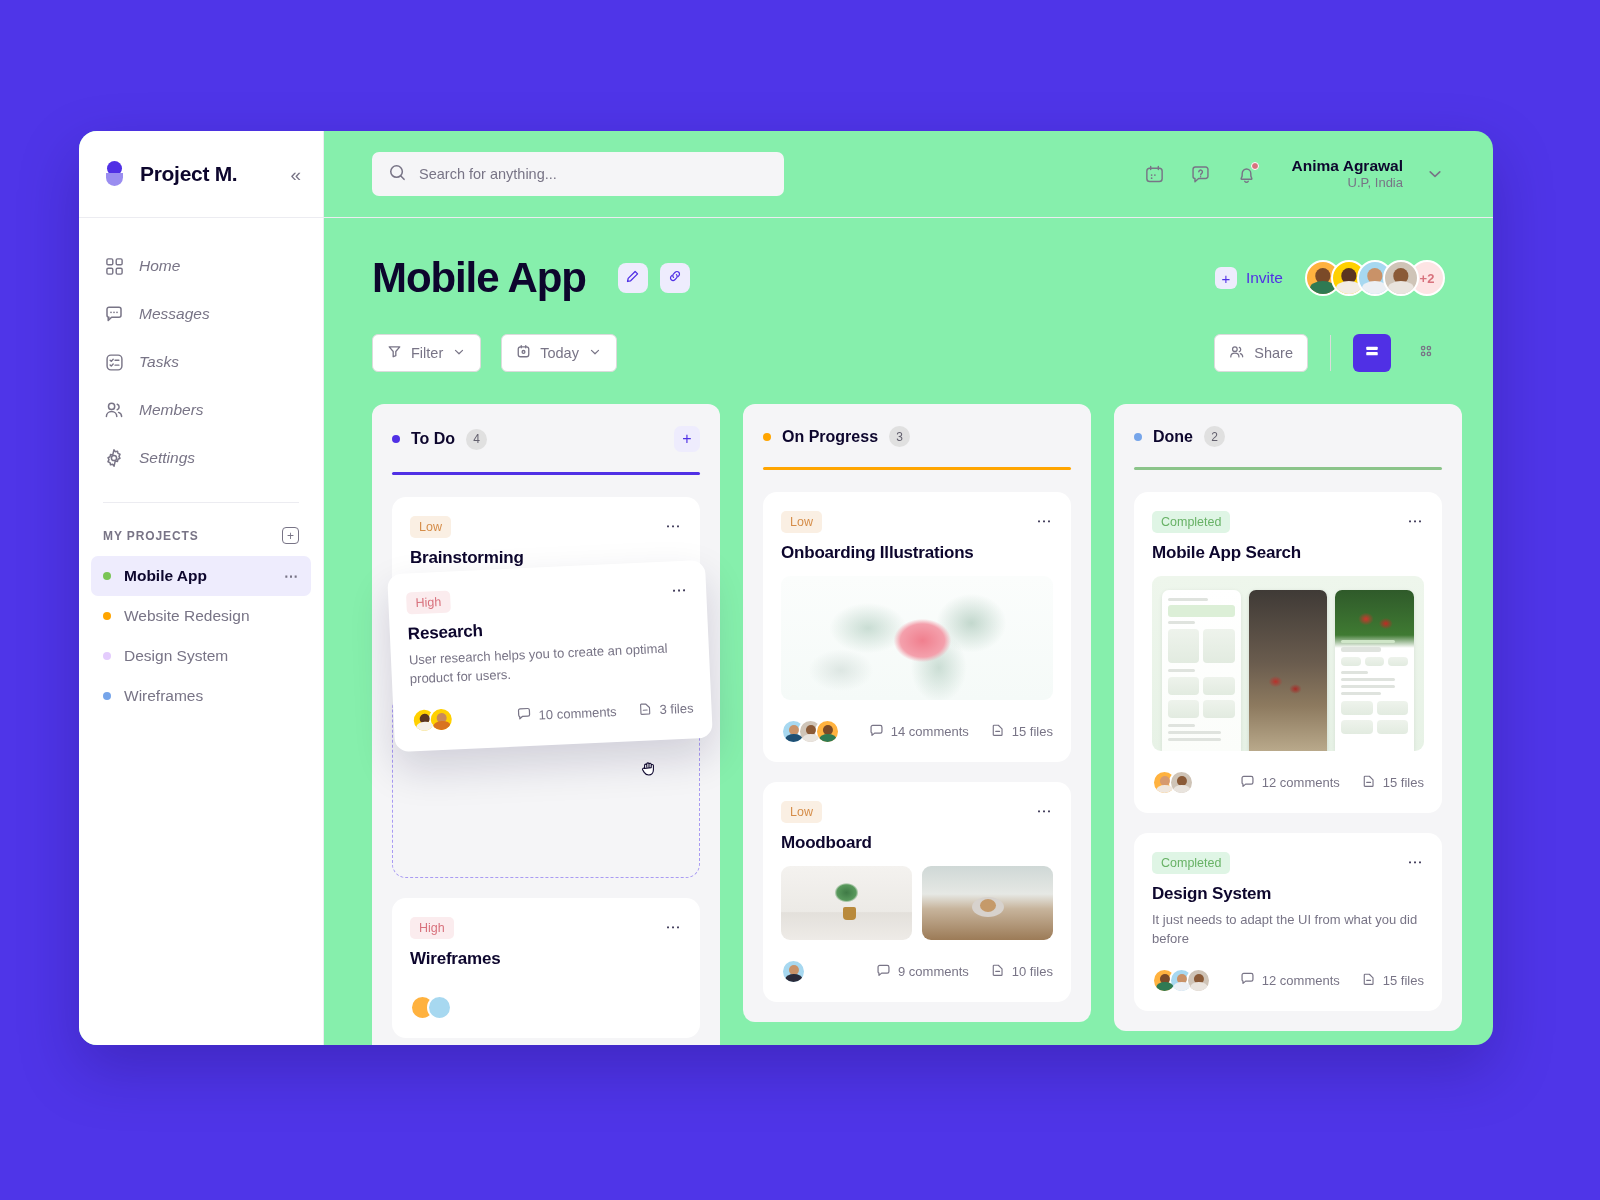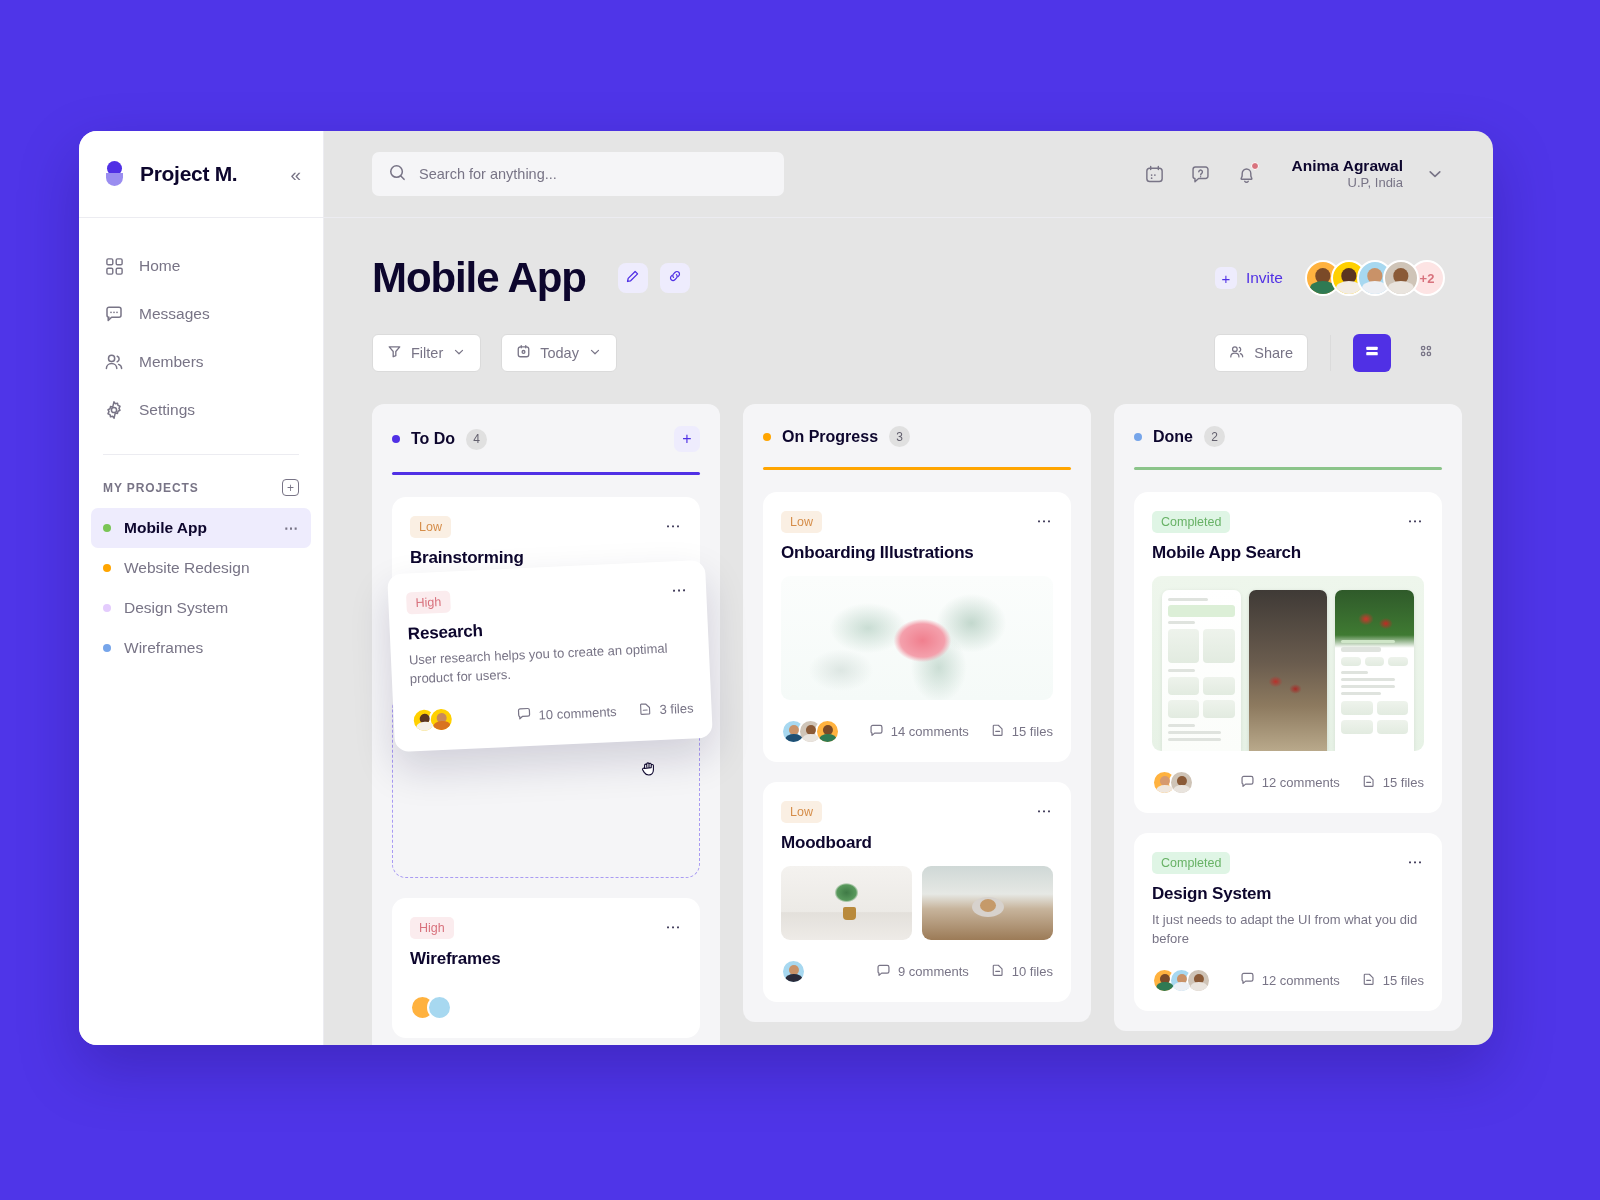--- a/index.html
+++ b/index.html
@@ -7,21 +7,21 @@
   body {
     background: #4f35e8;
     font-family: "Liberation Sans", sans-serif;
     -webkit-font-smoothing: antialiased;
     overflow: hidden;
   }
   .app-window {
     position: absolute;
     left: 79px; top: 131px;
     width: 1414px; height: 914px;
-    background: #e5e5e5;
+    background: #86efac;
     border-radius: 18px;
     overflow: hidden;
     display: flex;
     box-shadow: 0 24px 60px rgba(20,0,80,0.25);
   }
 
   
   .sidebar {
     width: 245px;
     flex: 0 0 245px;
@@ -52,21 +52,21 @@
   }
   .collapse-btn {
     margin-left: auto; color: #787486; font-size: 19px; line-height: 1;
     cursor: pointer; user-select: none;
   }
 
   .nav { padding: 24px 0 0 0; }
   .nav-item {
     display: flex; align-items: center; gap: 14px;
     height: 48px; padding: 0 24px; cursor: pointer;
-    color: #787486; font-size: 15.5px;
+    color: #787486; font-size: 15.5px; font-style: italic;
   }
   .nav-item .ico { width: 22px; height: 22px; flex: 0 0 22px; display:flex; align-items:center; justify-content:center; }
   .nav-item svg { display: block; }
 
   .divider { height: 1px; background: #ececf1; margin: 20px 24px 0 24px; }
 
   .projects-head {
     display: flex; align-items: center;
     padding: 24px 24px 12px 24px;
   }
@@ -325,20 +325,29 @@
       <div class="nav-item">
         <span class="ico">
           <svg width="20" height="20" viewBox="0 0 20 20" fill="none" stroke="#787486" stroke-width="1.5">
             <path d="M3 5.2a2 2 0 012-2h10a2 2 0 012 2v6a2 2 0 01-2 2H7.6L4.2 16.4V13.2H5a2 2 0 01-2-2z" stroke-linejoin="round"></path>
             <circle cx="7" cy="8.4" r="0.8" fill="#787486" stroke="none"></circle>
               <circle cx="10" cy="8.4" r="0.8" fill="#787486" stroke="none"></circle>
               <circle cx="13" cy="8.4" r="0.8" fill="#787486" stroke="none"></circle>
           </svg>
         </span>
         <span>Messages</span>
+      </div>
+      <div class="nav-item">
+        <span class="ico">
+          <svg width="19" height="19" viewBox="0 0 20 20" fill="none" stroke="#787486" stroke-width="1.5">
+            <rect x="2.2" y="2.2" width="15.6" height="15.6" rx="4"></rect>
+            <path d="M5.4 7.6l1.2 1.2 2-2.2M10.6 7.6h4M5.4 12.6l1.2 1.2 2-2.2M10.6 12.8h4" stroke-linecap="round" stroke-linejoin="round"></path>
+          </svg>
+        </span>
+        <span>Tasks</span>
       </div>
       <div class="nav-item">
         <span class="ico">
           <svg width="20" height="20" viewBox="0 0 20 20" fill="none" stroke="#787486" stroke-width="1.5">
             <circle cx="7.6" cy="6.4" r="3.1"></circle>
             <path d="M2.4 16.6c0-2.9 2.3-5 5.2-5s5.2 2.1 5.2 5" stroke-linecap="round"></path>
             <path d="M13.2 4.2a3 3 0 010 5.6M14.6 12.4c1.8.6 3 2.2 3 4.2" stroke-linecap="round"></path>
           </svg>
         </span>
         <span>Members</span>

